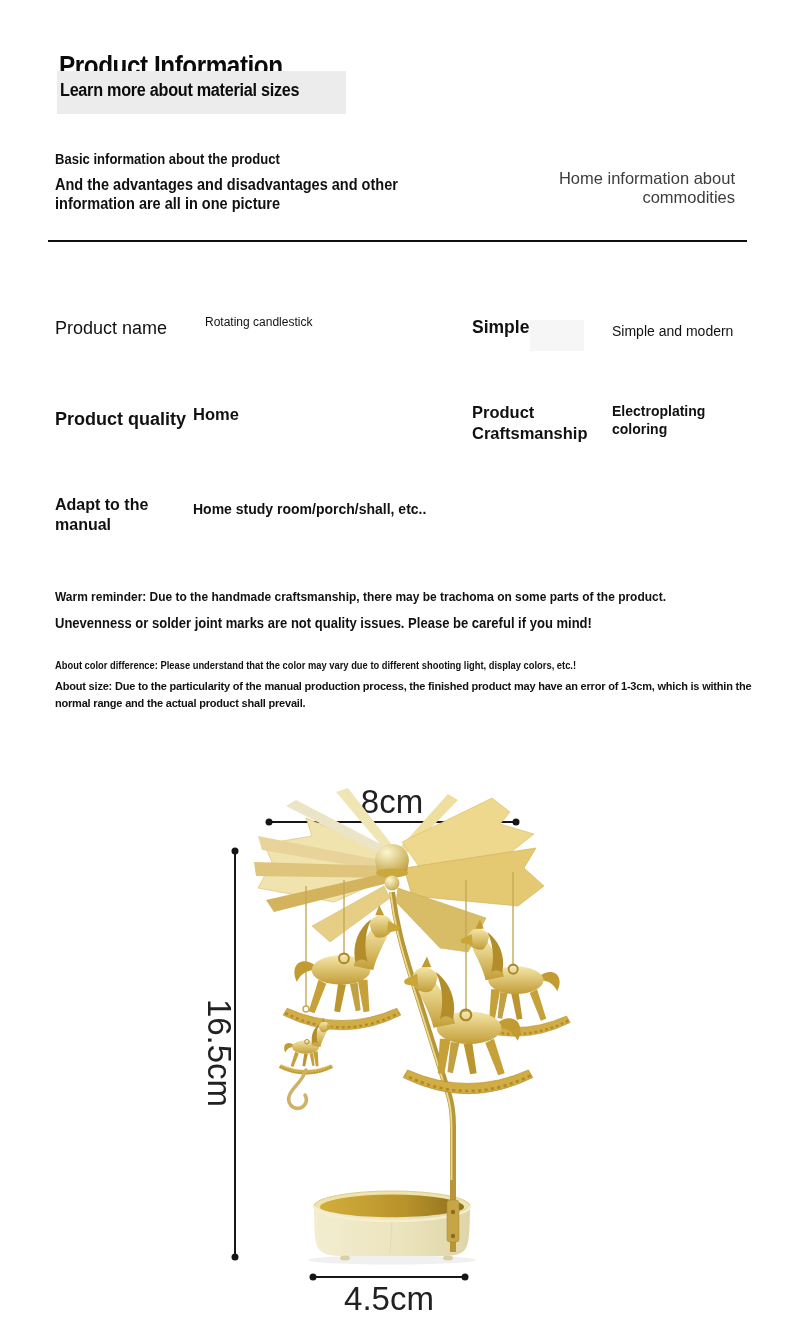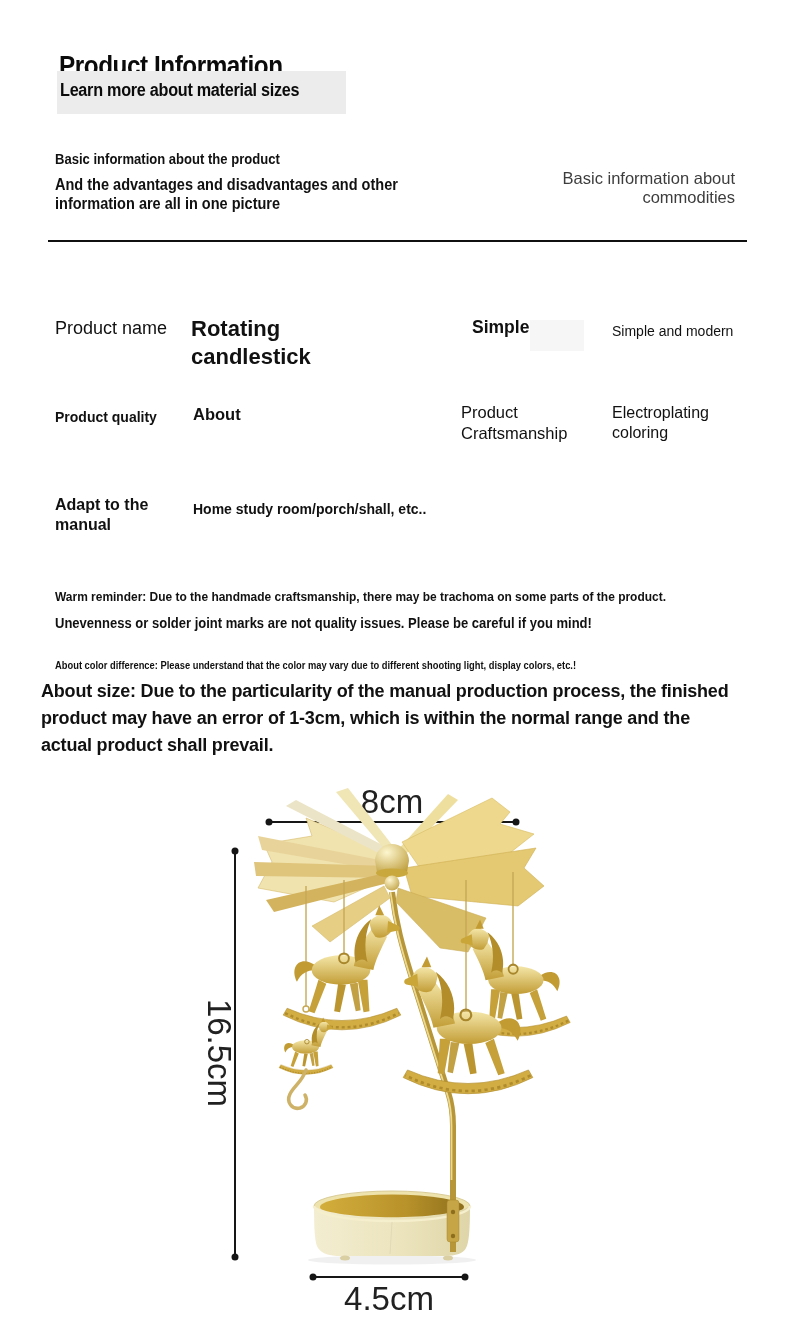--- a/index.html
+++ b/index.html
@@ -10,56 +10,56 @@
   #title{left:59px;top:33px;font-size:27px;font-weight:700;letter-spacing:-.5px;color:#0b0b0b}
   #subtitle-box{left:57px;top:71px;width:289px;height:43px;background:#ececec}
   #subtitle{left:60px;top:80px;font-size:18px;font-weight:700;letter-spacing:-.3px;color:#0b0b0b}
   #intro1{left:55px;top:151px;font-size:14.5px;font-weight:700}
   #intro2{left:55px;top:175px;width:430px;font-size:16.5px;font-weight:700;line-height:1.18;
           transform:scaleX(.88);transform-origin:0 0}
   #side-note{left:545px;top:169px;width:190px;font-size:16.5px;color:#3d3d3d;text-align:right;line-height:1.15}
   #divider{left:48px;top:240px;width:699px;height:2px;background:#101010}
   #ghost-style{left:530px;top:320px;width:54px;height:31px;background:#f6f6f6}
   #r1-label{left:55px;top:318px;font-size:18px;font-weight:400}
-  #r1-value{left:191px;top:315px;width:118px;font-size:22px;font-weight:700;line-height:1.28}
+  #r1-value{left:205px;top:315px;width:118px;font-size:12px;font-weight:400;line-height:1.28}
   #r1-label2{left:472px;top:317px;font-size:17.5px;font-weight:700}
   #r1-value2{left:612px;top:323px;font-size:14px;font-weight:400}
-  #r2-label{left:55px;top:409px;font-size:14px;font-weight:700}
+  #r2-label{left:55px;top:409px;font-size:18px;font-weight:700}
   #r2-value{left:193px;top:405px;font-size:16.5px;font-weight:700}
-  #r2-label2{left:461px;top:402px;width:132px;font-size:16.5px;font-weight:400;line-height:1.28}
-  #r2-value2{left:612px;top:403px;width:136px;font-size:16px;font-weight:400;line-height:1.28}
+  #r2-label2{left:472px;top:402px;width:132px;font-size:16.5px;font-weight:700;line-height:1.28}
+  #r2-value2{left:612px;top:403px;width:136px;font-size:14px;font-weight:700;line-height:1.28}
   #r3-label{left:55px;top:495px;width:120px;font-size:16px;font-weight:700;line-height:1.25}
   #r3-value{left:193px;top:501px;font-size:14px;font-weight:700}
   #warm-note{left:55px;top:589px;font-size:13px;font-weight:700;transform:scaleX(.92);transform-origin:0 0}
   #quality-note{left:55px;top:614px;font-size:15.5px;font-weight:700;transform:scaleX(.84);transform-origin:0 0}
   #color-note{left:55px;top:659px;font-size:11px;font-weight:700;transform:scaleX(.85);transform-origin:0 0}
-  #size-note{left:41px;top:678px;width:700px;font-size:18px;font-weight:700;letter-spacing:-.2px;line-height:1.5}
+  #size-note{left:55px;top:678px;width:700px;font-size:11px;font-weight:700;letter-spacing:-.2px;line-height:1.5}
   #figure{left:150px;top:770px;width:500px;height:545px}
 </style>
 </head>
 <body>
 
 <h1 id="title" class="abs cond">Product Information</h1>
 <div id="subtitle-box" class="abs"></div>
 <div id="subtitle" class="abs cond">Learn more about material sizes</div>
 
 <div id="intro1" class="abs cond">Basic information about the product</div>
 <div id="intro2" class="abs">And the advantages and disadvantages and other information are all in one picture</div>
-<div id="side-note" class="abs">Basic information about commodities</div>
+<div id="side-note" class="abs">Home information about commodities</div>
 
 <div id="divider" class="abs"></div>
 <div id="ghost-style" class="abs"></div>
 
 <div id="r1-label" class="abs">Product name</div>
 <div id="r1-value" class="abs">Rotating candlestick</div>
 <div id="r1-label2" class="abs">Simple</div>
 <div id="r1-value2" class="abs">Simple and modern</div>
 
 <div id="r2-label" class="abs">Product quality</div>
-<div id="r2-value" class="abs">About</div>
+<div id="r2-value" class="abs">Home</div>
 <div id="r2-label2" class="abs">Product Craftsmanship</div>
 <div id="r2-value2" class="abs">Electroplating coloring</div>
 
 <div id="r3-label" class="abs">Adapt to the manual</div>
 <div id="r3-value" class="abs">Home study room/porch/shall, etc..</div>
 
 <div id="warm-note" class="abs">Warm reminder: Due to the handmade craftsmanship, there may be trachoma on some parts of the product.</div>
 <div id="quality-note" class="abs">Unevenness or solder joint marks are not quality issues. Please be careful if you mind!</div>
 <div id="color-note" class="abs">About color difference: Please understand that the color may vary due to different shooting light, display colors, etc.!</div>
 <div id="size-note" class="abs">About size: Due to the particularity of the manual production process, the finished product may have an error of 1-3cm, which is within the normal range and the actual product shall prevail.</div>

